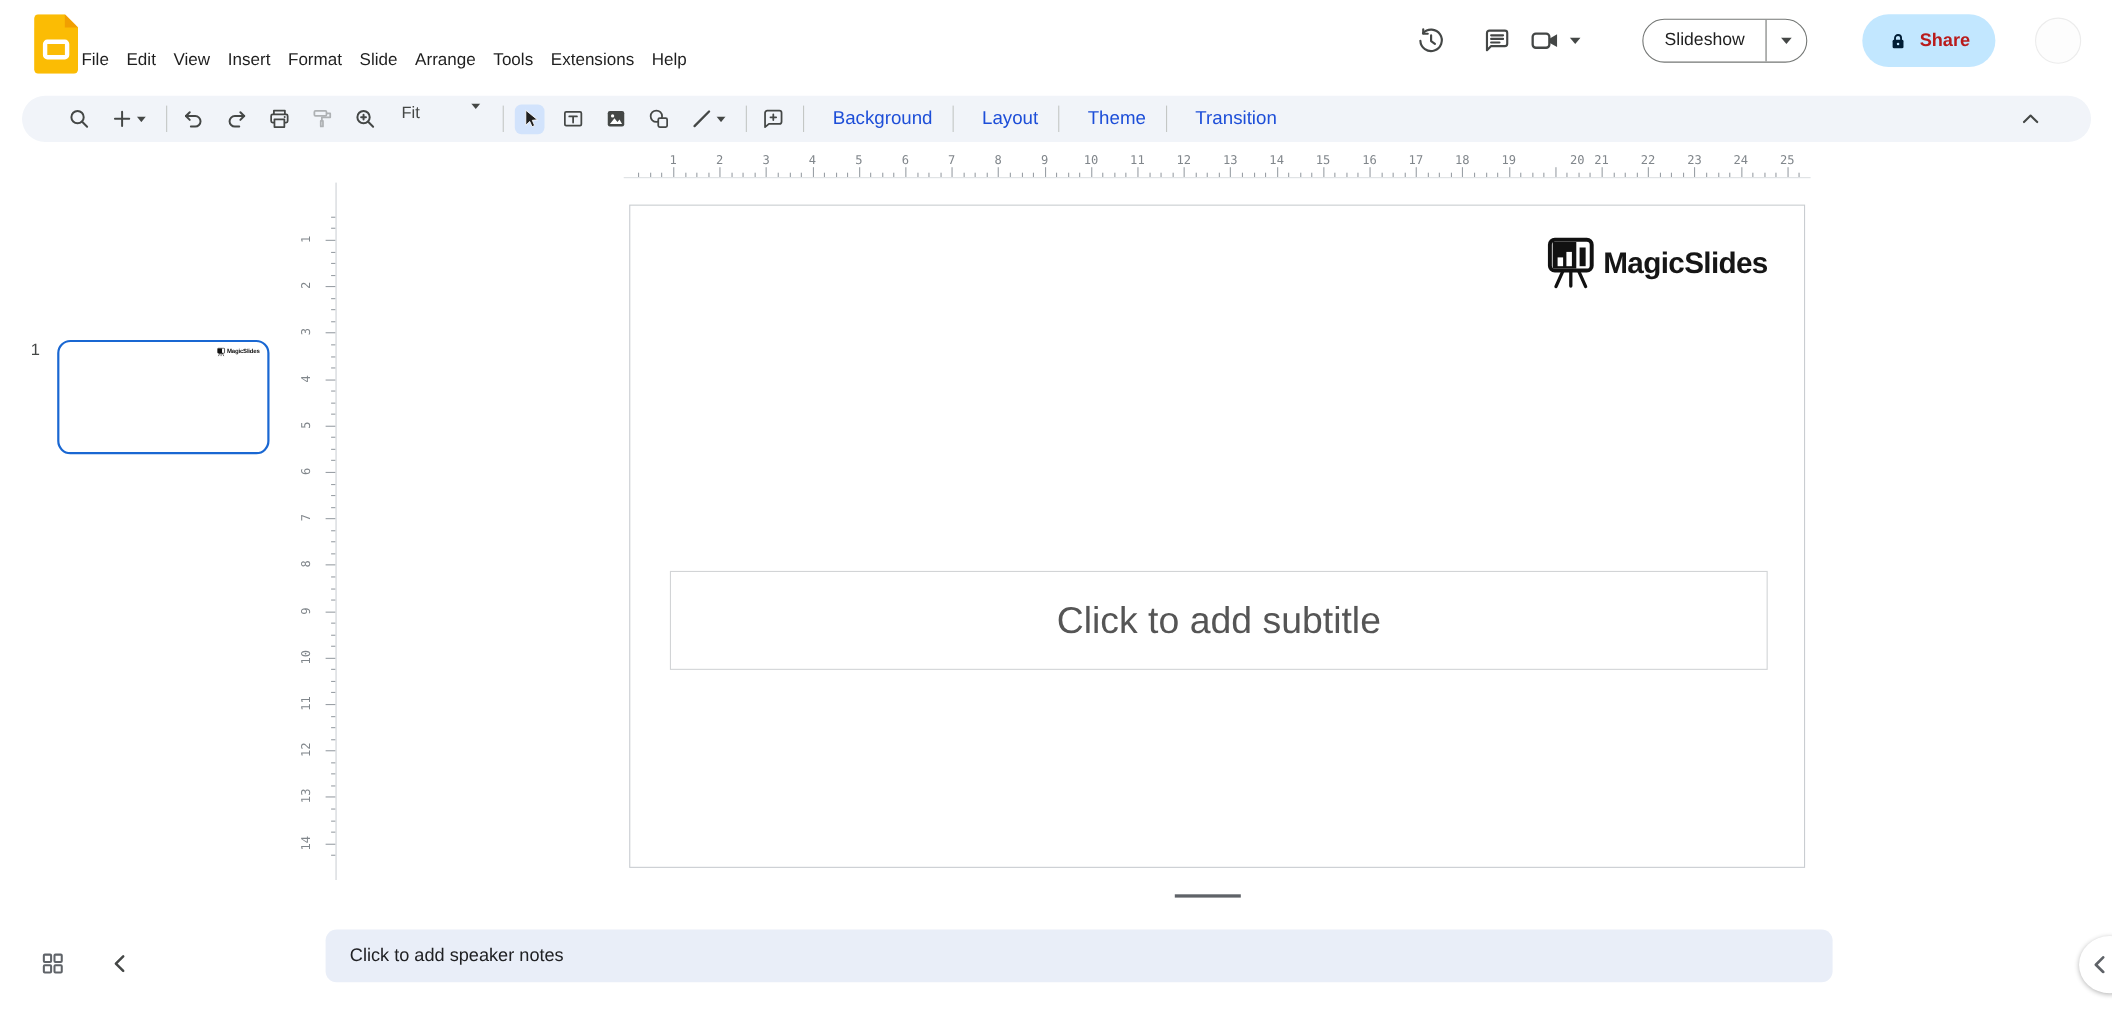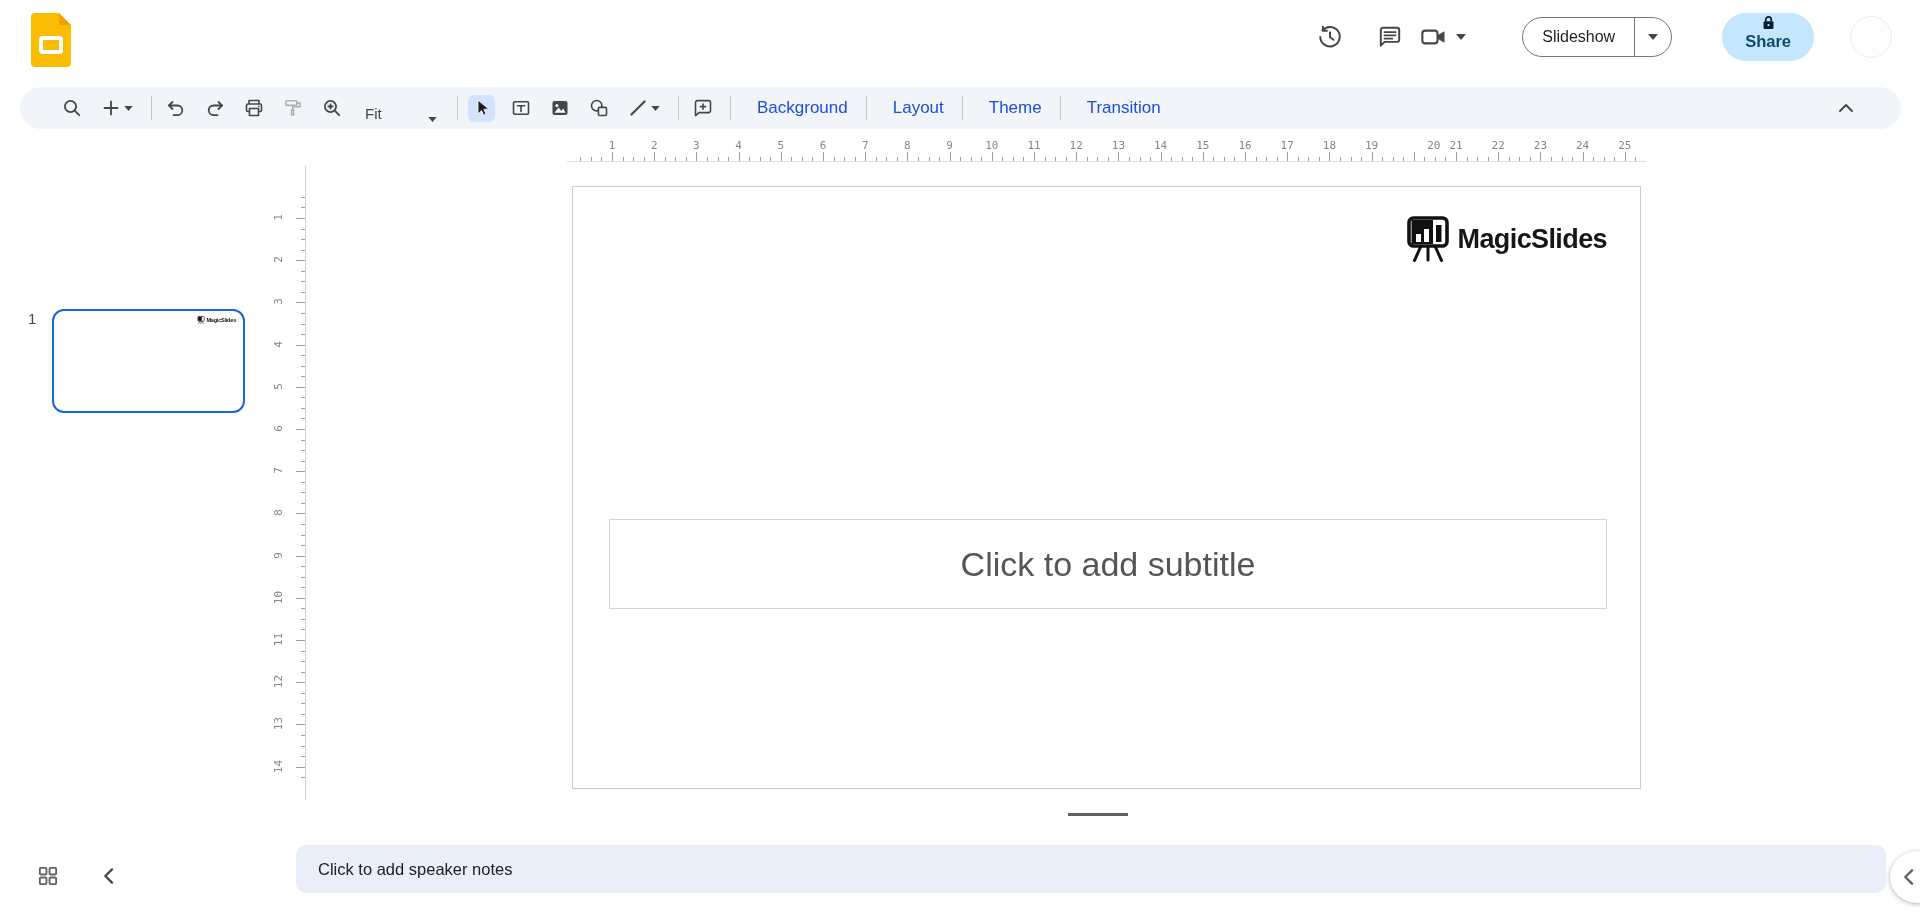--- a/index.html
+++ b/index.html
@@ -17,32 +17,32 @@
   #saving { display:flex; align-items:center; gap:9px; margin-left:6px; color:#5f6368; font-size:15.5px; cursor:pointer; }
   #menu-bar { position:absolute; left:66px; top:42px; display:flex; }
   .menu-item { font-size:15.5px; color:#1f1f1f; padding:4px 8px; border-radius:6px; cursor:pointer; }
   #header-right { position:absolute; right:28px; top:0; height:74px; display:flex; align-items:center; }
   .hdr-ic { width:40px; height:40px; }
   #meet-group { display:flex; align-items:center; width:64px; margin-left:10px; cursor:pointer; }
   #slideshow-btn { display:flex; align-items:stretch; height:40px; border:1px solid #747775; border-radius:20px;
      margin-left:38px; background:#fff; overflow:hidden; }
   #slideshow-main { display:flex; align-items:center; padding:0 19px; font-size:16px; color:#1f1f1f; cursor:pointer; }
   #slideshow-caret { display:flex; align-items:center; justify-content:center; width:37px; border-left:1px solid #747775; cursor:pointer; }
-  #share-btn { display:flex; align-items:center; gap:0; height:48px; padding:0 23px; border-radius:24px;
-     background:#c2e7ff; color:#0c4a6e; font-size:16.5px; font-weight:600; margin-left:50px; cursor:pointer;flex-direction:column; }
+  #share-btn { display:flex; align-items:center; gap:10px; height:48px; padding:0 23px; border-radius:24px;
+     background:#c2e7ff; color:#b91c1c; font-size:16.5px; font-weight:600; margin-left:50px; cursor:pointer; }
   #avatar { width:42px; height:42px; border-radius:50%; background:#fdfdfd; border:1px solid #ececec; margin-left:36px; cursor:pointer; }
 
   
   #toolbar { position:absolute; left:20px; top:87px; width:1881px; height:42px; background:#f1f4f9;
      border-radius:21px; display:flex; align-items:center; padding-left:38px; }
   .tb-ic { width:27px; height:27px; border-radius:6px; margin-right:12px; }
   .tb-sel { background:#d2e3fc; }
   .tb-div { width:1px; height:24px; background:#c4c7c5; margin:0 10px 0 2px; }
   .tb-group { display:flex; align-items:center; gap:3px; margin-right:12px; cursor:pointer; border-radius:6px; padding:3px 4px; }
-  #fit-control { display:flex; align-items:flex-end; justify-content:space-between; width:88px; height:28px;
+  #fit-control { display:flex; align-items:flex-start; justify-content:space-between; width:88px; height:28px;
      padding:0 8px; margin-right:10px; border-radius:6px; cursor:pointer; font-size:15px; color:#444746; }
   .tb-txt { font-size:17px; color:#1d4ed8; padding:6px 16px; border-radius:8px; cursor:pointer; white-space:nowrap; }
   #toolbar-collapse { margin-left:auto; margin-right:40px; width:30px; height:30px; }
 
   
   #filmstrip { position:absolute; left:0; top:140px; width:296px; height:700px; background:#fff; }
   #slide-number { position:absolute; left:28px; top:170px; font-size:15px; color:#444746; }
   #thumb { position:absolute; left:52px; top:169px; width:193px; height:104px; border:2.5px solid #1967d2;
      border-radius:12px; background:#fff; cursor:pointer; overflow:hidden; }
   #thumb-logo { position:absolute; right:7px; top:5px; display:flex; align-items:center; gap:1.5px; }
@@ -67,39 +67,51 @@
   #canvas-logo-text { font-size:27px; font-weight:800; letter-spacing:-0.6px; color:#161616; }
   #title-box { position:absolute; left:36px; top:87px; width:998px; height:240px; border:1px solid #d2d4d6;
      display:flex; align-items:flex-end; justify-content:center; padding-bottom:22px; cursor:text; }
   #title-box .ph { font-size:57px; color:#000; white-space:nowrap; }
   #subtitle-box { position:absolute; left:36px; top:332px; width:998px; height:90px; border:1px solid #d2d4d6;
      display:flex; align-items:center; justify-content:center; cursor:text; }
   #subtitle-box .ph { font-size:34px; color:#555; white-space:nowrap; }
   #notes-handle { position:absolute; left:1068px; top:813px; width:60px; height:3px; background:#5f6368; cursor:row-resize; }
 
   
-  #notes-panel { position:absolute; left:296px; top:845px; width:1590px; height:48px; background:#e9eef8;
+  #notes-panel { position:absolute; left:296px; top:845px; width:1370px; height:48px; background:#e9eef8;
      border-radius:10px; display:flex; align-items:center; padding-left:22px; cursor:text; }
   #notes-panel span { font-size:16.5px; color:#202124; }
   #grid-view-btn { position:absolute; left:30px; top:858px; width:36px; height:36px; }
   #collapse-film-btn { position:absolute; left:90px; top:858px; width:36px; height:36px; }
   #expand-right-btn { position:absolute; left:1890px; top:851px; width:56px; height:52px; border-radius:50%;
      background:#fff; box-shadow:0 1px 5px rgba(0,0,0,.3); display:flex; align-items:center; padding-left:12px; cursor:pointer; }
 </style>
 </head>
 <body>
 
 <div id="header">
   <svg id="app-logo" viewBox="0 0 40 54">
     <path d="M4 0 h24 l12 12 v38 a4 4 0 0 1 -4 4 h-32 a4 4 0 0 1 -4 -4 v-46 a4 4 0 0 1 4 -4 Z" fill="#fbbc04"></path>
     <path d="M28 0 l12 12 h-12 Z" fill="#ea8600" opacity="0.55"></path>
     <rect x="10" y="25" width="20" height="14" rx="2" fill="none" stroke="#fff" stroke-width="4"></rect>
   </svg>
 
 
+  <div id="menu-bar">
+      <div class="menu-item">File</div>
+      <div class="menu-item">Edit</div>
+      <div class="menu-item">View</div>
+      <div class="menu-item">Insert</div>
+      <div class="menu-item">Format</div>
+      <div class="menu-item">Slide</div>
+      <div class="menu-item">Arrange</div>
+      <div class="menu-item">Tools</div>
+      <div class="menu-item">Extensions</div>
+      <div class="menu-item">Help</div>
+    </div>
 
   <div id="header-right">
     <div class="icon-btn hdr-ic">
       <svg width="26" height="26" viewBox="0 0 24 24" fill="none" stroke="#444746" stroke-width="1.8" stroke-linecap="round" stroke-linejoin="round">
         <path d="M5.2 5.8 A9 9 0 1 1 3 12"></path>
         <path d="M5.4 2.4 v3.8 h3.8"></path>
         <path d="M12 7.5 v4.8 l3.2 2.3"></path>
       </svg>
     </div>
     <div class="icon-btn hdr-ic" style="margin-left:20px">

